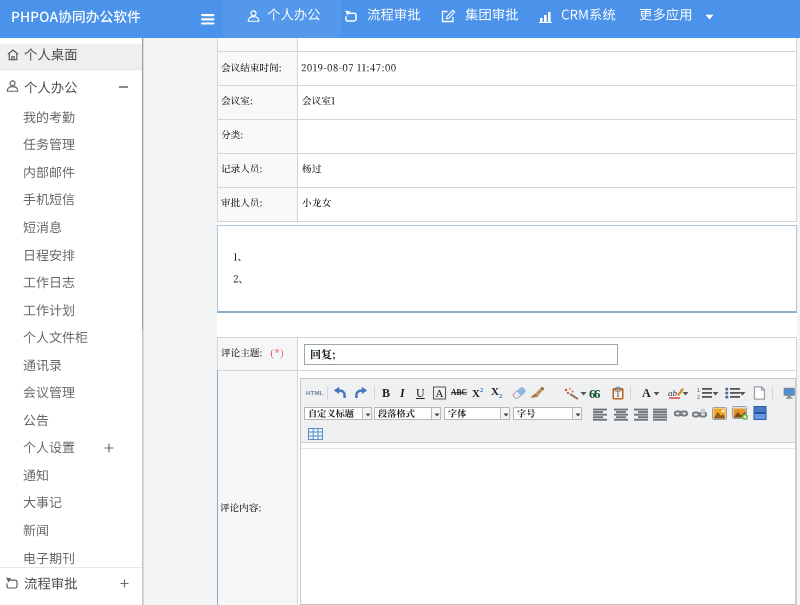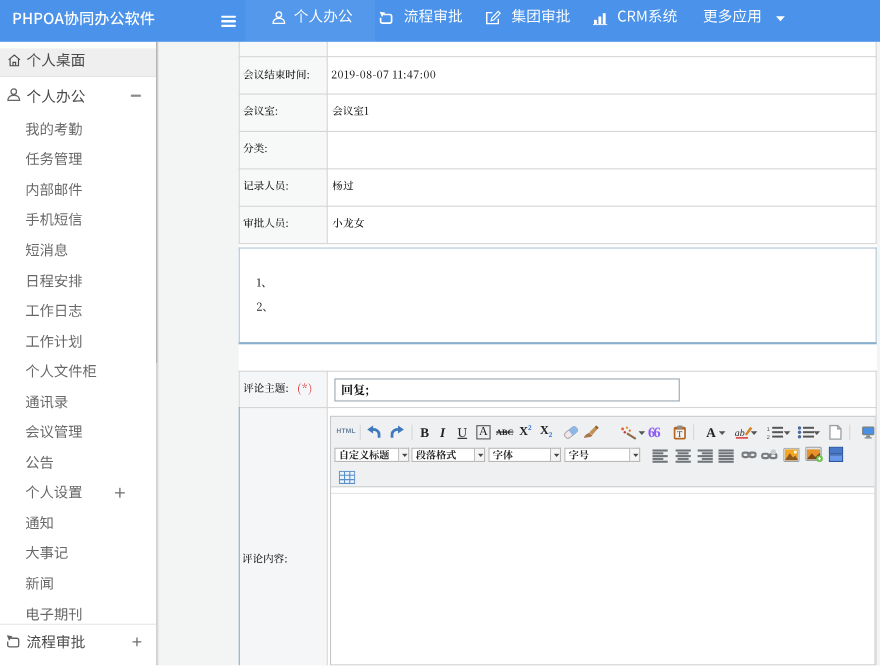--- a/index.html
+++ b/index.html
@@ -246,21 +246,21 @@
     <div style="position:absolute;left:563px;top:387px;width:16px;height:13px;z-index:6;line-height:0"><svg width="16" height="13" viewBox="0 0 16 13">
         <circle cx="3" cy="3" r="1.3" fill="#e06030"></circle>
         <circle cx="7" cy="1.8" r="1.1" fill="#e0a030"></circle>
         <circle cx="5" cy="6" r="1.1" fill="#c04040"></circle>
         <circle cx="9.5" cy="4.5" r="1" fill="#e06030"></circle>
         <path d="M7 7 L15 12" stroke="#8a6a4a" stroke-width="2"></path>
       </svg></div>
     <div style="position:absolute;left:580px;top:391px;width:7px;height:5px;z-index:6;line-height:0"><svg width="7" height="5" viewBox="0 0 7 5">
         <path d="M0.5 1 L6.5 1 L3.5 4.5 Z" fill="#555"></path>
       </svg></div>
-    <div style="position:absolute;left:589px;top:393px;transform:translateY(-50%);z-index:6;font:bold 13px 'Liberation Serif',serif;color:#8b5cf6;letter-spacing:-1.5px;line-height:1">66</div>
+    <div style="position:absolute;left:589px;top:393px;transform:translateY(-50%);z-index:6;font:bold 13px 'Liberation Serif',serif;color:#14532d;letter-spacing:-1.5px;line-height:1">66</div>
     <div style="position:absolute;left:611px;top:386px;width:14px;height:14px;z-index:6;line-height:0"><svg width="14" height="14" viewBox="0 0 14 14">
         <rect x="1.5" y="2" width="11" height="11.5" rx="1.5" fill="#b5651d"></rect>
         <rect x="4.5" y="0.8" width="5" height="3" rx="1" fill="#8a8f94"></rect>
         <rect x="3" y="4.5" width="8" height="7.5" fill="#f4f4f4"></rect>
         <text x="7" y="11" text-anchor="middle" font-family="Liberation Serif" font-size="8" fill="#333">T</text>
       </svg></div>
     <div style="position:absolute;left:630px;top:386px;width:1px;height:14px;background:#d8d8d8;z-index:6"></div>
     <div style="position:absolute;left:642px;top:393px;transform:translateY(-50%);z-index:6;font:bold 12px 'Liberation Serif',serif;color:#222;line-height:1">A</div>
     <div style="position:absolute;left:653px;top:391px;width:7px;height:5px;z-index:6;line-height:0"><svg width="7" height="5" viewBox="0 0 7 5">
         <path d="M0.5 1 L6.5 1 L3.5 4.5 Z" fill="#555"></path>

